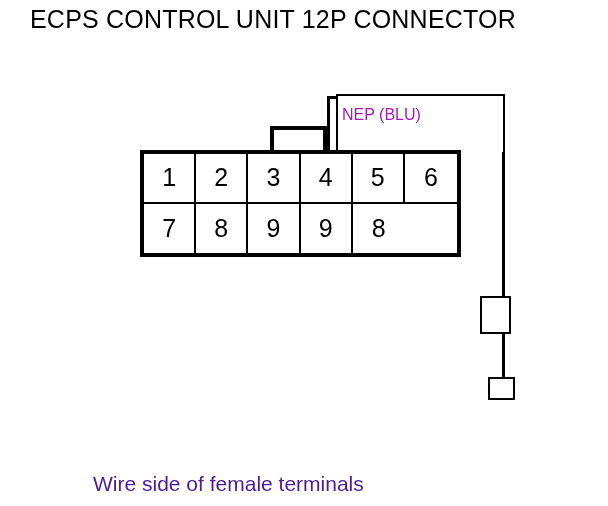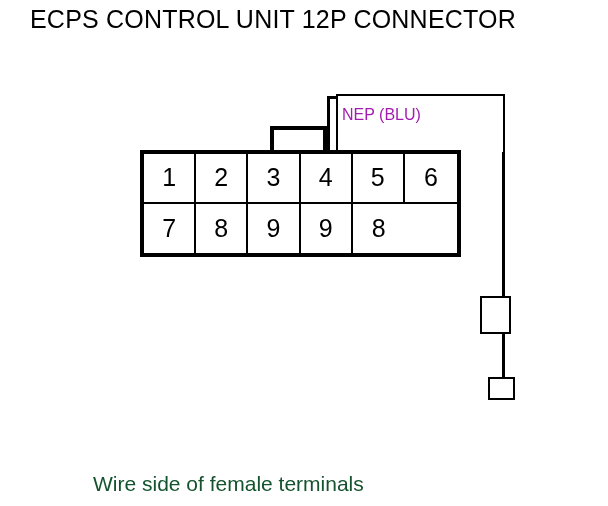--- a/index.html
+++ b/index.html
@@ -38,21 +38,21 @@
   }
 
   
   .caption {
     position: absolute;
     left: 75px;
     top: 470px;
     font-size: 21px;
     line-height: 28px;
     white-space: nowrap;
-    color: #14532d;
+    color: #4c1d95;
   }
 
   
   .connector {
     position: absolute;
     left: 122px;
     top: 150px;
     width: 321px;
     height: 107px;
     box-sizing: border-box;

